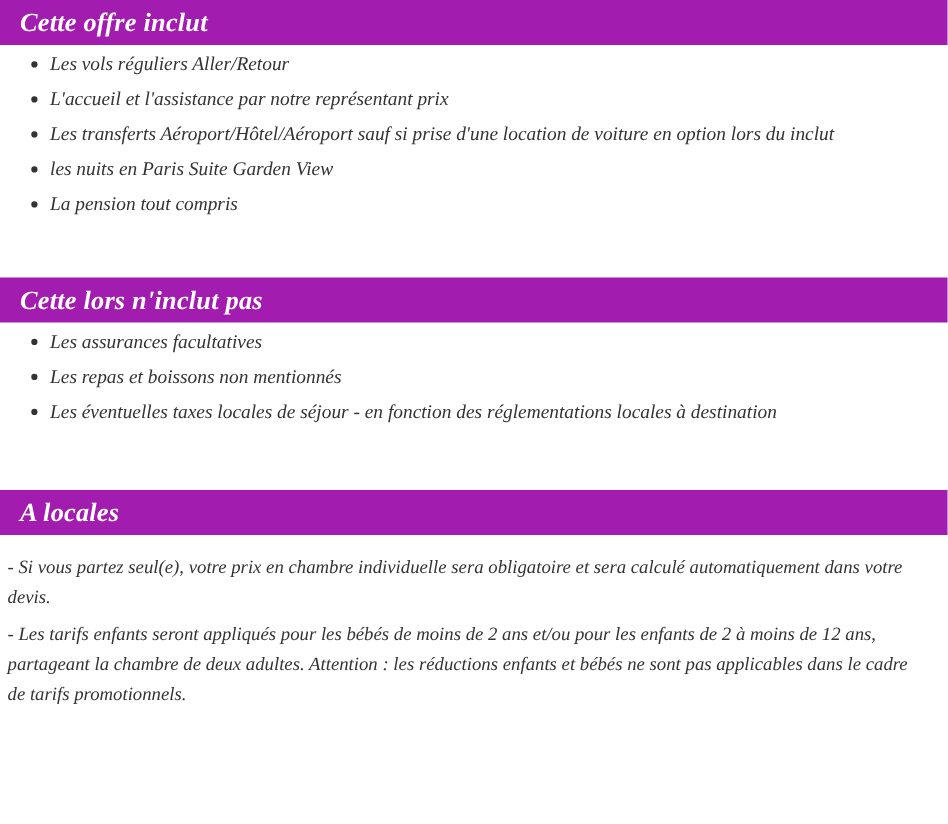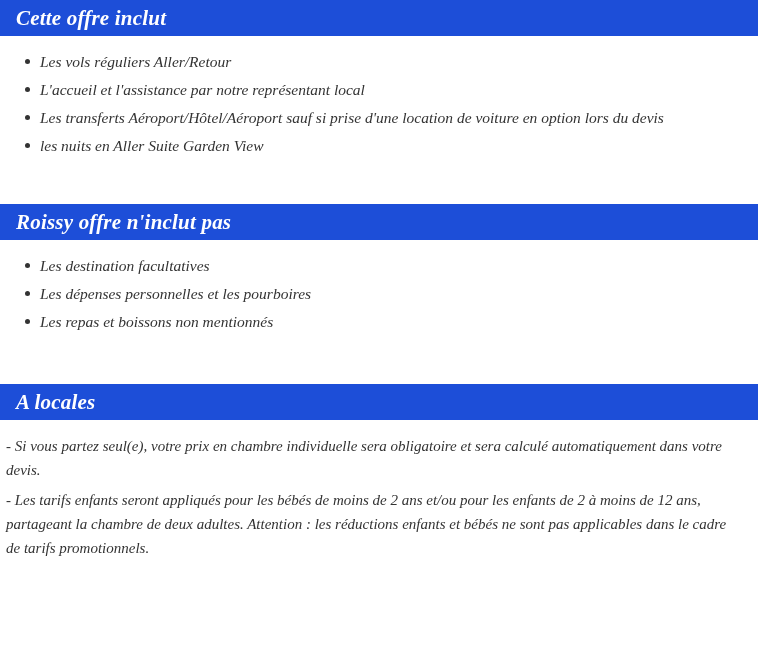--- a/index.html
+++ b/index.html
@@ -15,38 +15,38 @@
     overflow: hidden;
   }
   .page {
     width: 758px;
     position: relative;
   }
   .section {
     width: 100%;
   }
   .section-header {
-    background: #1d4ed8;
+    background: #a21caf;
     color: #ffffff;
     font-family: "Liberation Serif", serif;
     font-style: italic;
     font-weight: bold;
     font-size: 21px;
     line-height: 36px;
     height: 36px;
     padding: 0 0 0 16px;
     box-sizing: border-box;
     letter-spacing: 0.2px;
   }
   .section-body {
     padding: 0;
   }
   ul.bullets {
     margin: 0;
-    padding: 14px 0 0 0;
+    padding: 4px 0 0 0;
     list-style: none;
   }
   ul.bullets li {
     position: relative;
     font-style: italic;
     font-size: 15.5px;
     line-height: 24px;
     color: #333333;
     padding: 0 44px 0 40px;
     margin-bottom: 4px;
@@ -80,36 +80,37 @@
 </head>
 <body>
 
 <div class="page">
 
   <div class="section">
     <div class="section-header">Cette offre inclut</div>
     <div class="section-body">
       <ul class="bullets">
         <li>Les vols réguliers Aller/Retour</li>
-        <li>L'accueil et l'assistance par notre représentant local</li>
-        <li>Les transferts Aéroport/Hôtel/Aéroport sauf si prise d'une location de voiture en option lors du devis</li>
-        <li>les nuits en Aller Suite Garden View</li>
+        <li>L'accueil et l'assistance par notre représentant prix</li>
+        <li>Les transferts Aéroport/Hôtel/Aéroport sauf si prise d'une location de voiture en option lors du inclut</li>
+        <li>les nuits en Paris Suite Garden View</li>
+        <li>La pension tout compris</li>
       </ul>
     </div>
   </div>
 
   <div class="gap-1"></div>
 
   <div class="section">
-    <div class="section-header">Roissy offre n'inclut pas</div>
+    <div class="section-header">Cette lors n'inclut pas</div>
     <div class="section-body">
       <ul class="bullets">
-        <li>Les destination facultatives</li>
-        <li>Les dépenses personnelles et les pourboires</li>
+        <li>Les assurances facultatives</li>
         <li>Les repas et boissons non mentionnés</li>
+        <li>Les éventuelles taxes locales de séjour - en fonction des réglementations locales à destination</li>
       </ul>
     </div>
   </div>
 
   <div class="gap-2"></div>
 
   <div class="section">
     <div class="section-header">A locales</div>
     <div class="note-body">
       <p class="note-line">- Si vous partez seul(e), votre prix en chambre individuelle sera obligatoire et sera calculé automatiquement dans votre devis.</p>

